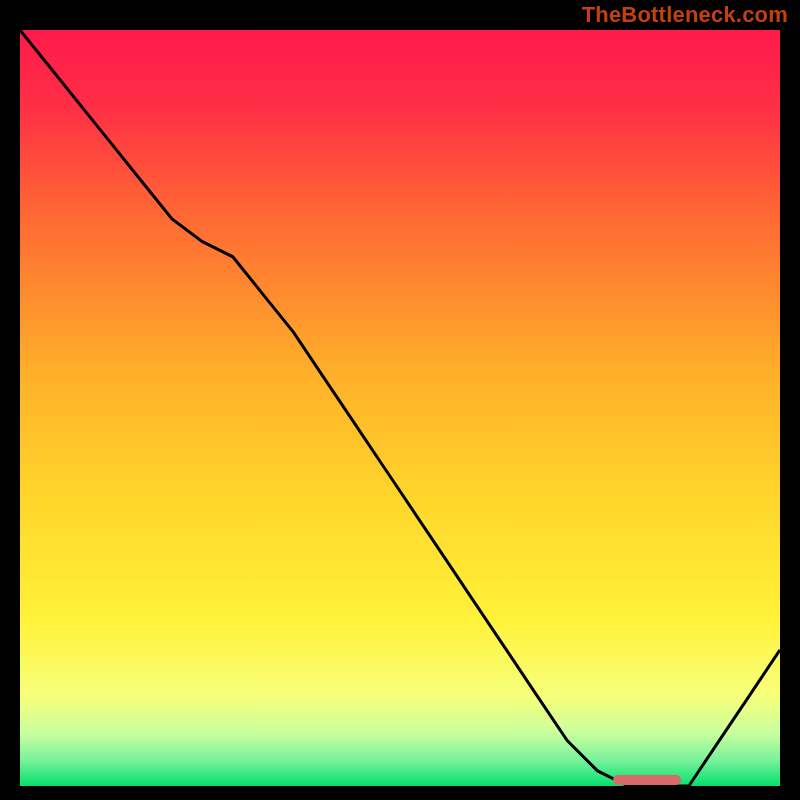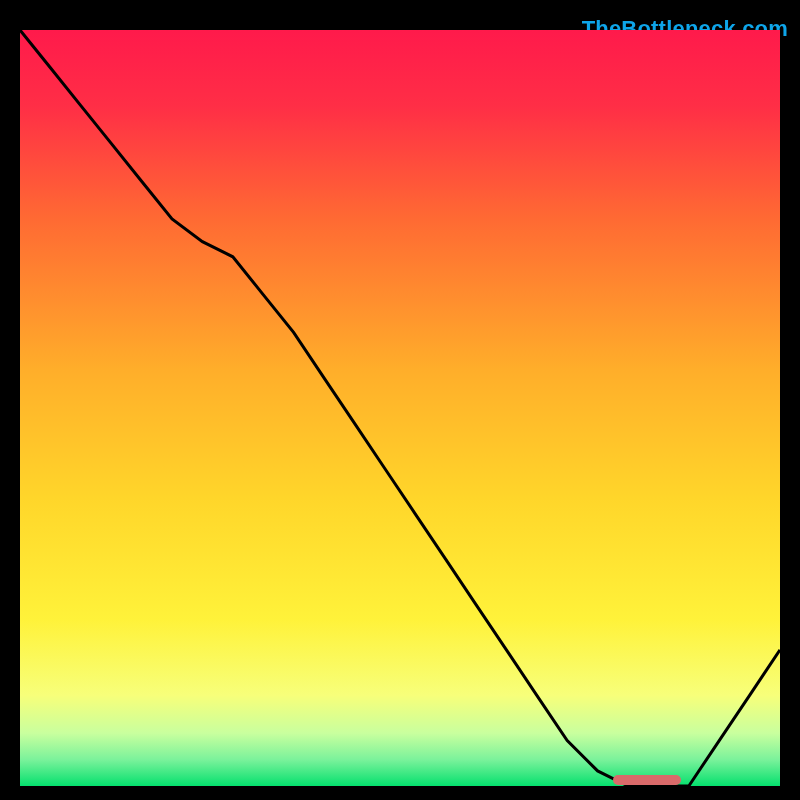--- a/index.html
+++ b/index.html
@@ -11,23 +11,23 @@
     font-family: Arial, Helvetica, sans-serif;
     overflow: hidden;
   }
   .stage {
     position: relative;
     width: 800px;
     height: 800px;
   }
   .watermark {
     position: absolute;
-    top: 16px;
+    top: 2px;
     right: 12px;
-    color: #0ea5e9;
+    color: #c2410c;
     font-size: 22px;
     font-weight: 600;
     letter-spacing: 0.2px;
     user-select: none;
   }
   .plot {
     position: absolute;
     left: 20px;
     top: 30px;
     width: 760px;

